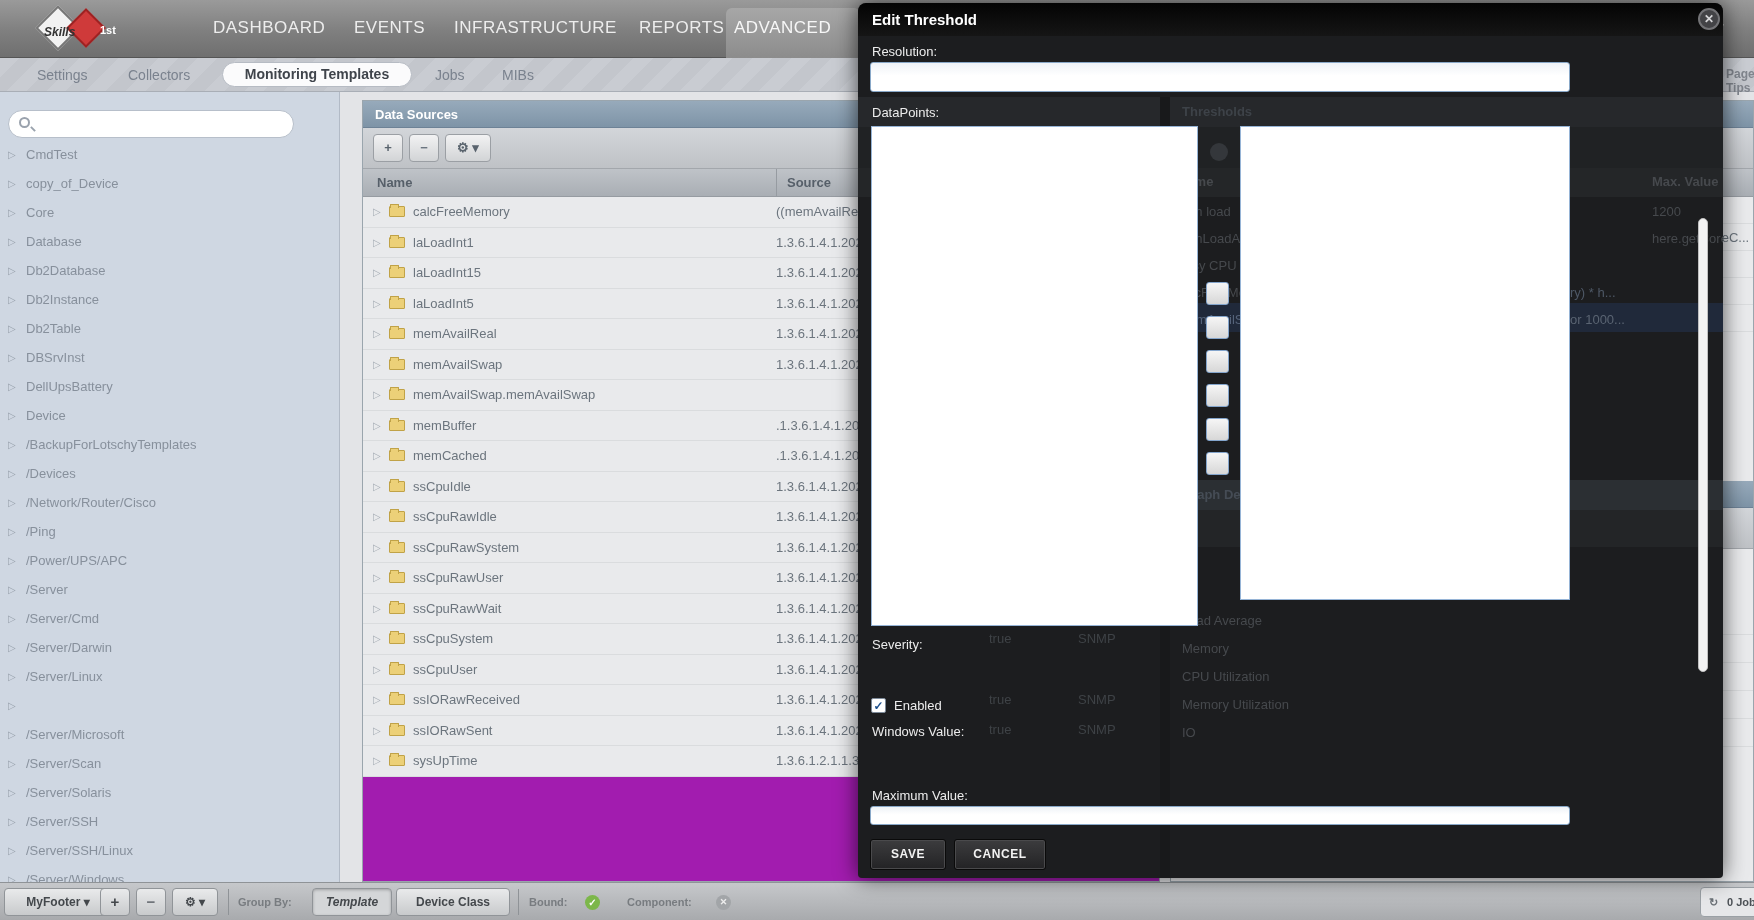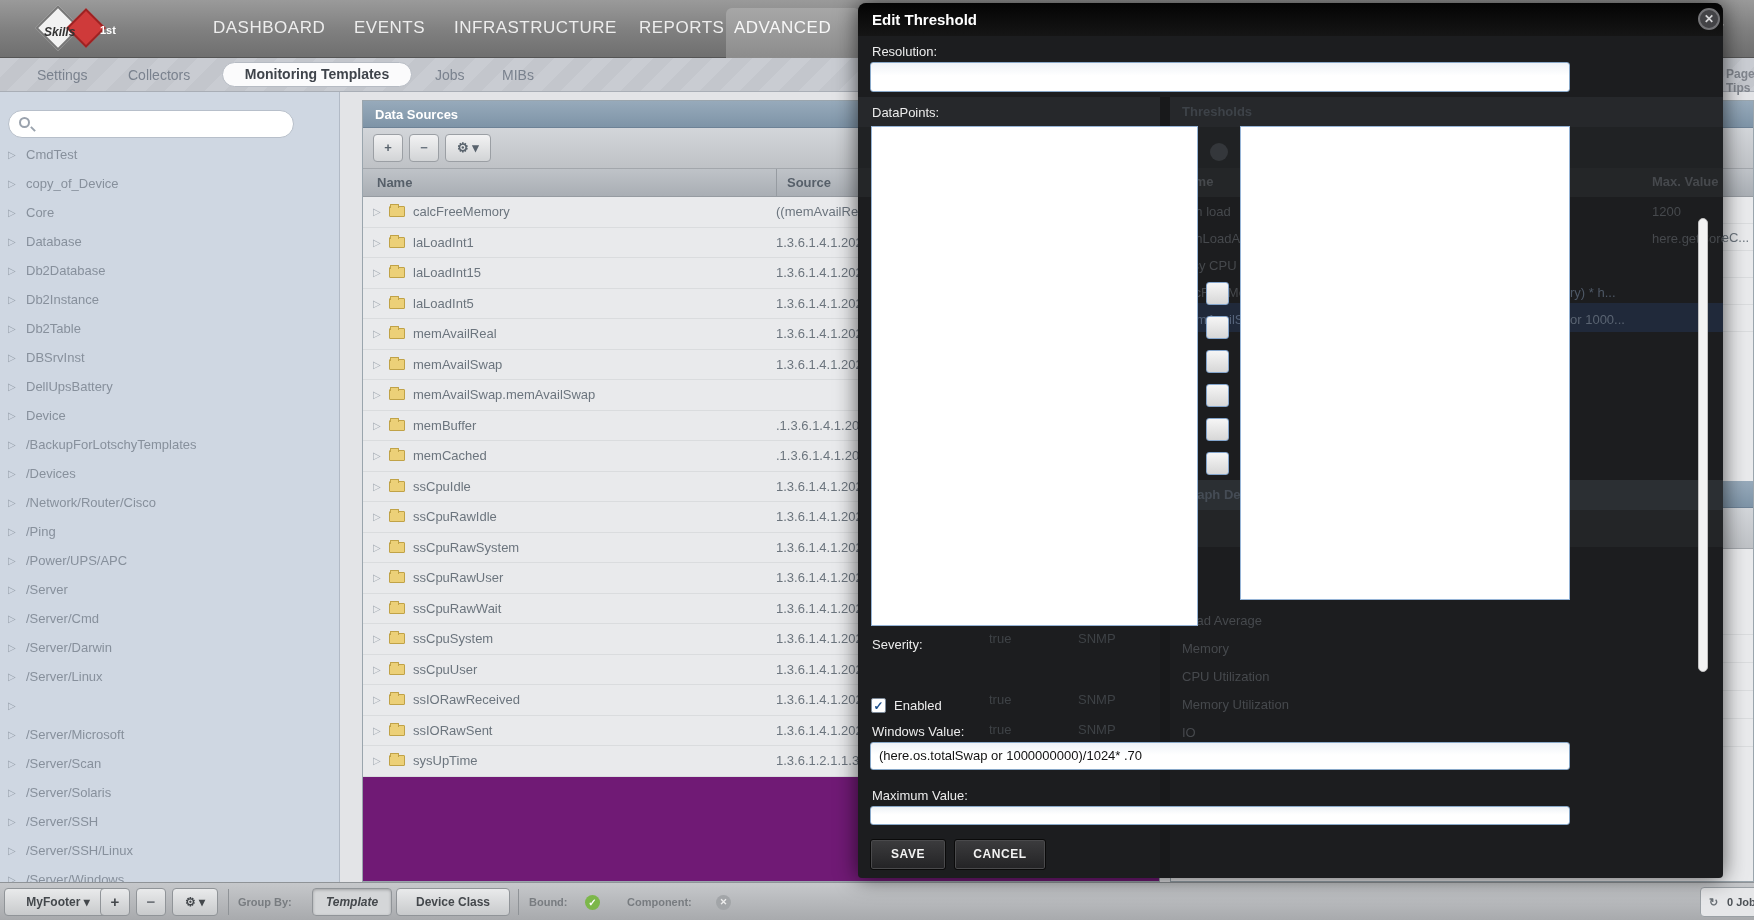--- a/index.html
+++ b/index.html
@@ -54,21 +54,21 @@
   .tbtn { position:absolute; top:6px; height:28px; background:linear-gradient(#f2f2f3,#d2d4d6);
           border:1px solid #9b9fa4; border-radius:4px; text-align:center; color:#59636d;
           font-weight:bold; line-height:26px; }
   .colhead { position:absolute; left:0; width:100%; height:28px; line-height:28px;
              background:linear-gradient(#bfc3c8,#a9aeb4); color:#565f69; font-weight:bold;
              border-bottom:1px solid #969ba1; }
   .gridrow { position:relative; background:#e9eaec; border-bottom:1px solid #dadcde;
              color:#6c757e; white-space:nowrap; }
 
   
-  .dspanel { left:362px; top:100px; width:798px; height:782px; background:#701a75;
+  .dspanel { left:362px; top:100px; width:798px; height:782px; background:#a21caf;
              border:1px solid #9aa5ad; z-index:3; overflow:hidden; }
   .dsrows { position:absolute; left:0; top:96px; width:798px; }
   .dsrow { height:30.5px; line-height:30.5px; }
   .dsrow .caret { position:absolute; left:10px; font-size:10px; color:#a6adb5; }
   .folder { position:absolute; left:26px; top:9px; width:16px; height:11px; background:#ecd078;
             border:1px solid #c0a247; border-radius:1px; }
   .folder::before { content:""; position:absolute; left:0; top:-3px; width:7px; height:3px;
             background:#ecd078; border:1px solid #c0a247; border-bottom:none; border-radius:1px 1px 0 0; }
   .dsname { position:absolute; left:50px; }
   .dssrc { position:absolute; left:413px; }
@@ -595,21 +595,20 @@
       <div class="arrowbtn" style="top: 415px;"></div>
       <div class="arrowbtn" style="top: 449px;"></div>
     </div>
 
   <span class="mlabel" style="left:14px;top:634px">Severity:</span>
 
   <div class="mcheck">✓</div>
   <span class="mlabel" style="left:36px;top:695px">Enabled</span>
 
   <span class="mlabel" style="left:14px;top:721px">Windows Value:</span>
-  <div class="minput" style="left:12px;top:739px;width:700px;height:28px">(here.os.totalSwap or 1000000000)/1024* .70</div>
 
   <span class="mlabel" style="left:14px;top:785px">Maximum Value:</span>
   <div class="minput" style="left:12px;top:803px;width:700px;height:19px"></div>
 
   <div class="mbtn" style="left:12px;width:76px">SAVE</div>
   <div class="mbtn" style="left:96px;width:92px">CANCEL</div>
 </div>
 
 <div class="abs scrollthumb"></div>
 

